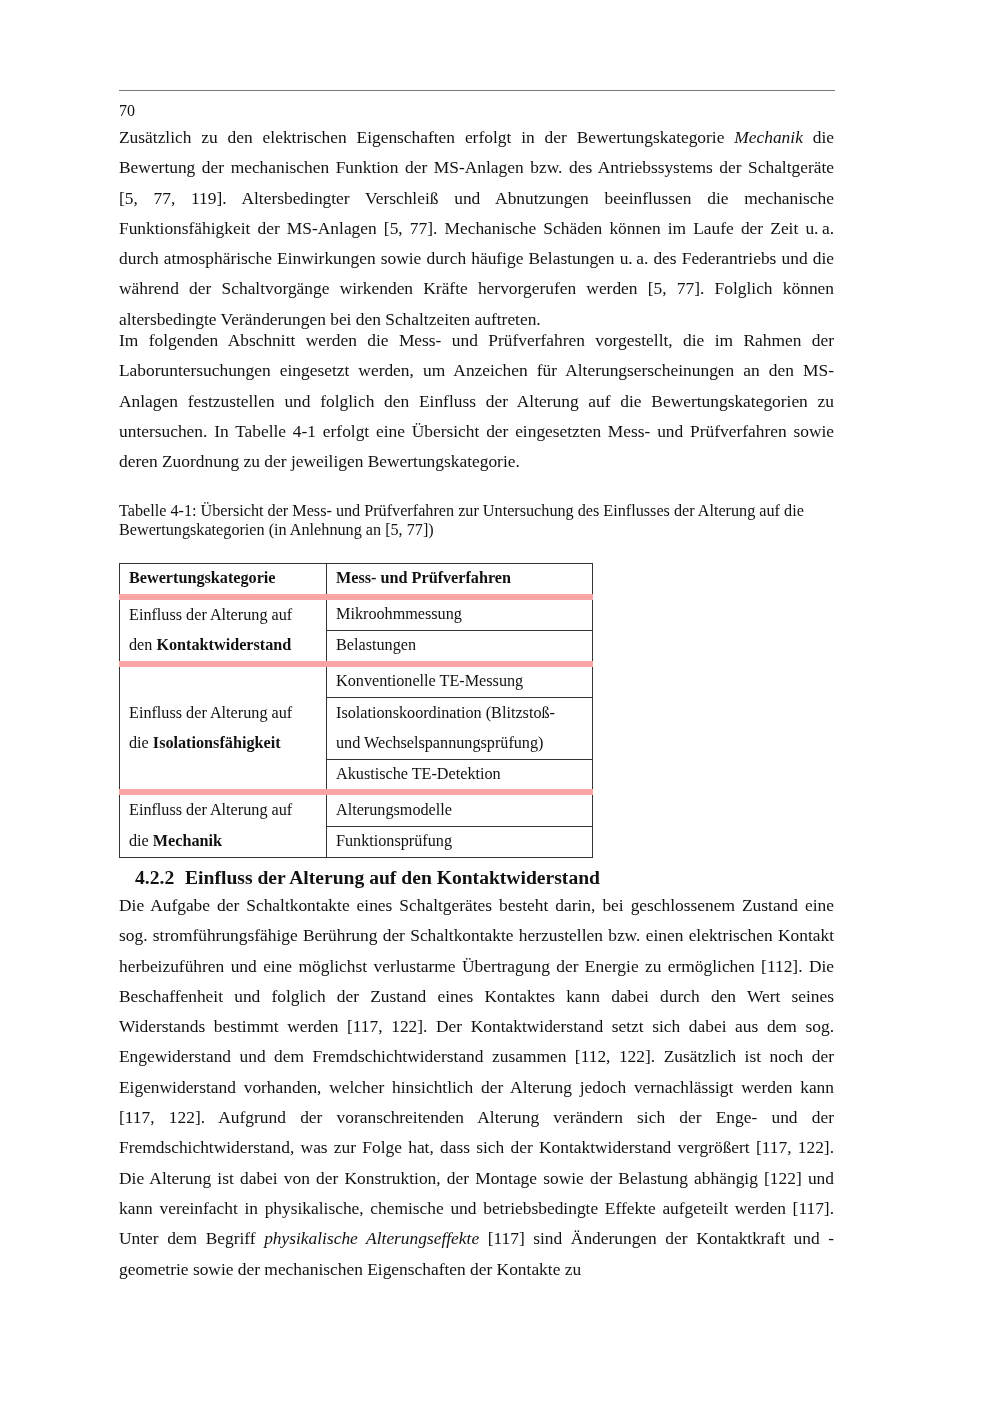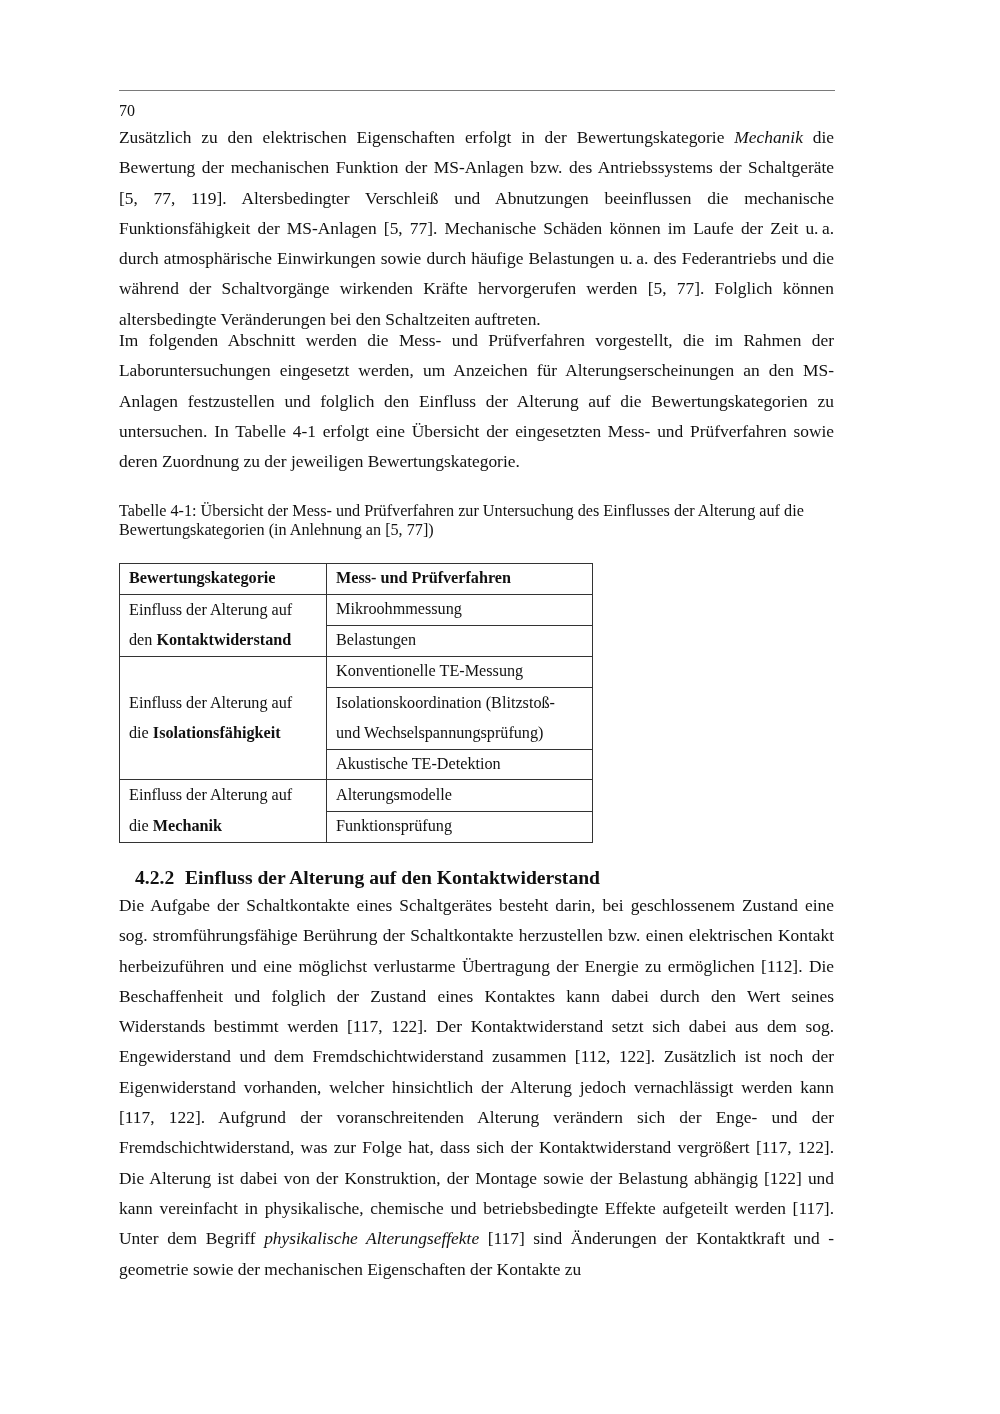--- a/index.html
+++ b/index.html
@@ -16,21 +16,21 @@
   .caption { position: absolute; left: 119px; top: 502px; width: 715px; font-size: 16.2px;
              line-height: 19px; font-weight: normal; margin: 0; }
   table.overview { position: absolute; left: 119px; top: 551px; border-collapse: collapse;
                    font-size: 16.2px; margin-top: 12px; }
   table.overview td, table.overview th { border: 1px solid #333; padding: 0 9px; height: 29.7px;
                    text-align: left; vertical-align: middle; font-weight: normal; line-height: 29.7px; white-space: nowrap; }
   table.overview th { font-weight: bold; height: 29.7px; }
   table.overview .c1 { width: 188px; border-right: 1px solid #333; }
   table.overview .c2 { width: 247px; }
   table.overview td.cat { line-height: 30.6px; vertical-align: middle; }
-  table.overview tr.group-start td { border-top: 1px solid #fca5a5; }
+  table.overview tr.group-start td { border-top: 6px solid #fca5a5; }
   .heading { position: absolute; left: 119px; top: 851px; font-size: 19.6px; font-weight: bold; margin: 16px; }
   .heading .num { display: inline-block; width: 50px; }
   .p3 { top: 890px; }
   b { font-weight: bold; }
   i { font-style: italic; }
 </style>
 </head>
 <body>
 
 <div class="page-header">

